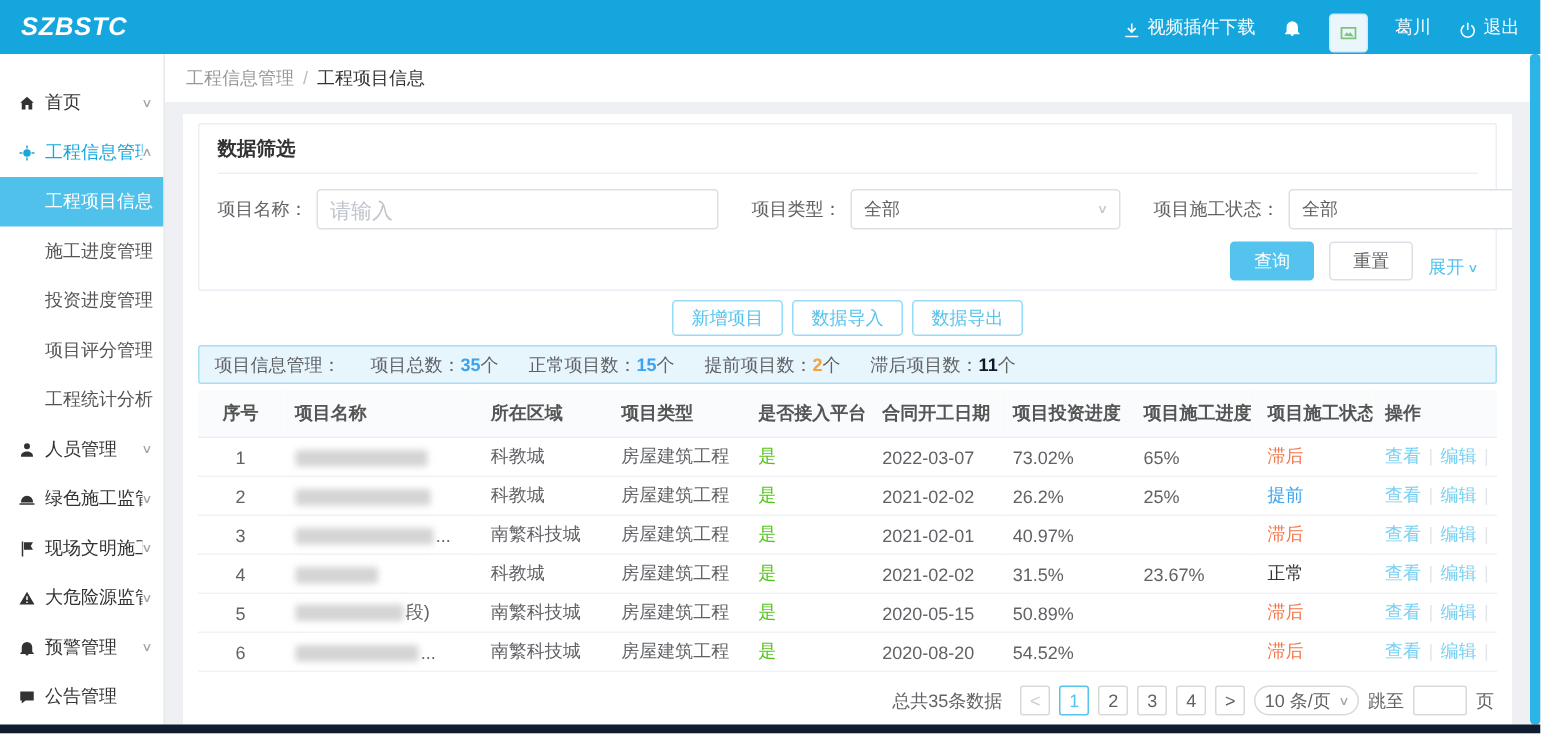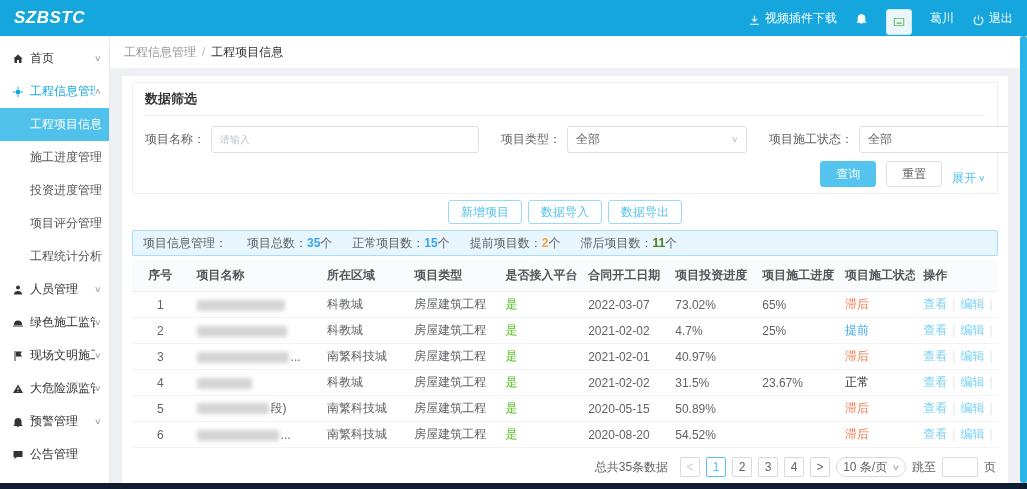--- a/index.html
+++ b/index.html
@@ -16,21 +16,21 @@
   .top-right { display:flex; align-items:center; gap:18px; font-size:12px; }
   .top-item { display:flex; align-items:flex-end; gap:4px; cursor:pointer; }
   .icon { display:inline-flex; }
   .icon svg { width:13px; height:13px; }
   .avatar { width:26px; height:26px; background:#eaf6fc; border:1px solid #cfe9f7; border-radius:3px;
     display:flex; align-items:center; justify-content:center; margin-top:8px; }
   .avatar svg { width:14px; height:14px; color:#7cc576; }
 
   
   .page { position:absolute; top:36px; left:0; right:0; bottom:6px; display:flex; }
-  .sidebar { width:110px; background:#fff; border-right:1px solid #e8e8e8; padding-top:6px; overflow:hidden; }
+  .sidebar { width:110px; background:#fff; border-right:1px solid #e8e8e8; padding-top:16px; overflow:hidden; }
   .side-item { height:33px; display:flex; align-items:center; padding:0 8px 0 12px; font-size:12px; color:#333; cursor:pointer; }
   .side-item .icon { color:#333; margin-right:6px; }
   .side-item .icon svg { width:12px; height:12px; }
   .side-label { flex:1; white-space:nowrap; overflow:hidden; }
   .chev { font-size:8px; color:#a0a6ad; transform:scaleX(1.3); }
   .side-item.parent-active, .side-item.parent-active .icon { color:#17a7dd; }
   .side-sub { height:33px; display:flex; align-items:center; padding-left:30px; font-size:12px; color:#555; cursor:pointer; }
   .side-sub.active { background:#4fc1ea; color:#fff; }
 
   .content { flex:1; display:flex; flex-direction:column; overflow:hidden; padding-right:7px; }
@@ -38,21 +38,21 @@
   .bc-parent { color:#999; } .bc-sep { color:#bbb; } .bc-current { color:#333; }
 
   .card { background:#fff; margin:8px 12px 0 12px; flex:1; padding:6px 10px 4px 10px; display:flex; flex-direction:column; overflow:hidden; }
 
   
   .filter-panel { border:1px solid #ebeef5; border-radius:2px; padding:0 12px 6px 12px; }
   .fp-title { font-size:13px; font-weight:bold; color:#333; padding:7px 0; border-bottom:1px solid #efefef; }
   .fp-body { display:flex; align-items:center; padding-top:10px; }
   .fgroup { display:flex; align-items:center; margin-right:22px; }
   .flabel { font-size:12px; color:#606266; margin-right:6px; white-space:nowrap; }
-  .finput { width:268px; height:27px; border:1px solid #dcdfe6; border-radius:3px; padding:0 8px; font-size:10px; color:#333; outline:none; font-family:inherit; }
+  .finput { width:268px; height:27px; border:1px solid #dcdfe6; border-radius:3px; padding:0 8px; font-size:14px; color:#333; outline:none; font-family:inherit; }
   .finput::placeholder { color:#bfc4cc; }
   .fselect { height:27px; border:1px solid #dcdfe6; border-radius:3px; background:#fff; display:flex;
     align-items:center; justify-content:space-between; padding:0 8px; font-size:12px; color:#606266; cursor:pointer; }
   .fselect .chev { color:#c0c4cc; }
   .w180 { width:180px; } .w205 { width:205px; }
   .fp-actions { display:flex; justify-content:flex-end; align-items:flex-end; gap:10px; padding-top:8px; }
   .btn { height:26px; padding:0 15px; font-size:12px; border-radius:3px; cursor:pointer; font-family:inherit; }
   .btn.primary { background:#54c3ee; border:1px solid #54c3ee; color:#fff; }
   .btn.plain { background:#fff; border:1px solid #dcdfe6; color:#606266; }
   .expand { font-size:12px; color:#54c3ee; cursor:pointer; display:flex; align-items:center; gap:3px; }
@@ -287,21 +287,21 @@
               <span class="stat-val" style="color: rgb(59, 164, 240);">15</span>
               <span>个</span>
             </span>
             <span class="stat-item">
               <span>提前项目数：</span>
               <span class="stat-val" style="color: rgb(248, 162, 60);">2</span>
               <span>个</span>
             </span>
             <span class="stat-item">
               <span>滞后项目数：</span>
-              <span class="stat-val" style="color: #4d7c0f;">11</span>
+              <span class="stat-val" style="color: #0f172a;">11</span>
               <span>个</span>
             </span>
           </div>
 
         <div class="tbl-wrap">
           <table>
             <thead>
                 <tr>
                   <th>序号</th>
                   <th>项目名称</th>
@@ -328,21 +328,21 @@
                   <td class="st-late">滞后</td>
                   <td><span class="op-link">查看</span><span class="op-sep">|</span><span class="op-link">编辑</span><span class="op-sep">|</span><span class="op-link">删除</span></td>
                 </tr>
                 <tr>
                   <td>2</td>
                   <td><span class="blur" style="width: 90px;"></span></td>
                   <td>科教城</td>
                   <td>房屋建筑工程</td>
                   <td class="green">是</td>
                   <td>2021-02-02</td>
-                  <td>4.7%</td>
+                  <td>26.2%</td>
                   <td>25%</td>
                   <td class="st-ahead">提前</td>
                   <td><span class="op-link">查看</span><span class="op-sep">|</span><span class="op-link">编辑</span><span class="op-sep">|</span><span class="op-link">删除</span></td>
                 </tr>
                 <tr>
                   <td>3</td>
                   <td><span class="blur" style="width: 92px;"></span><span class="sfx">...</span></td>
                   <td>南繁科技城</td>
                   <td>房屋建筑工程</td>
                   <td class="green">是</td>

